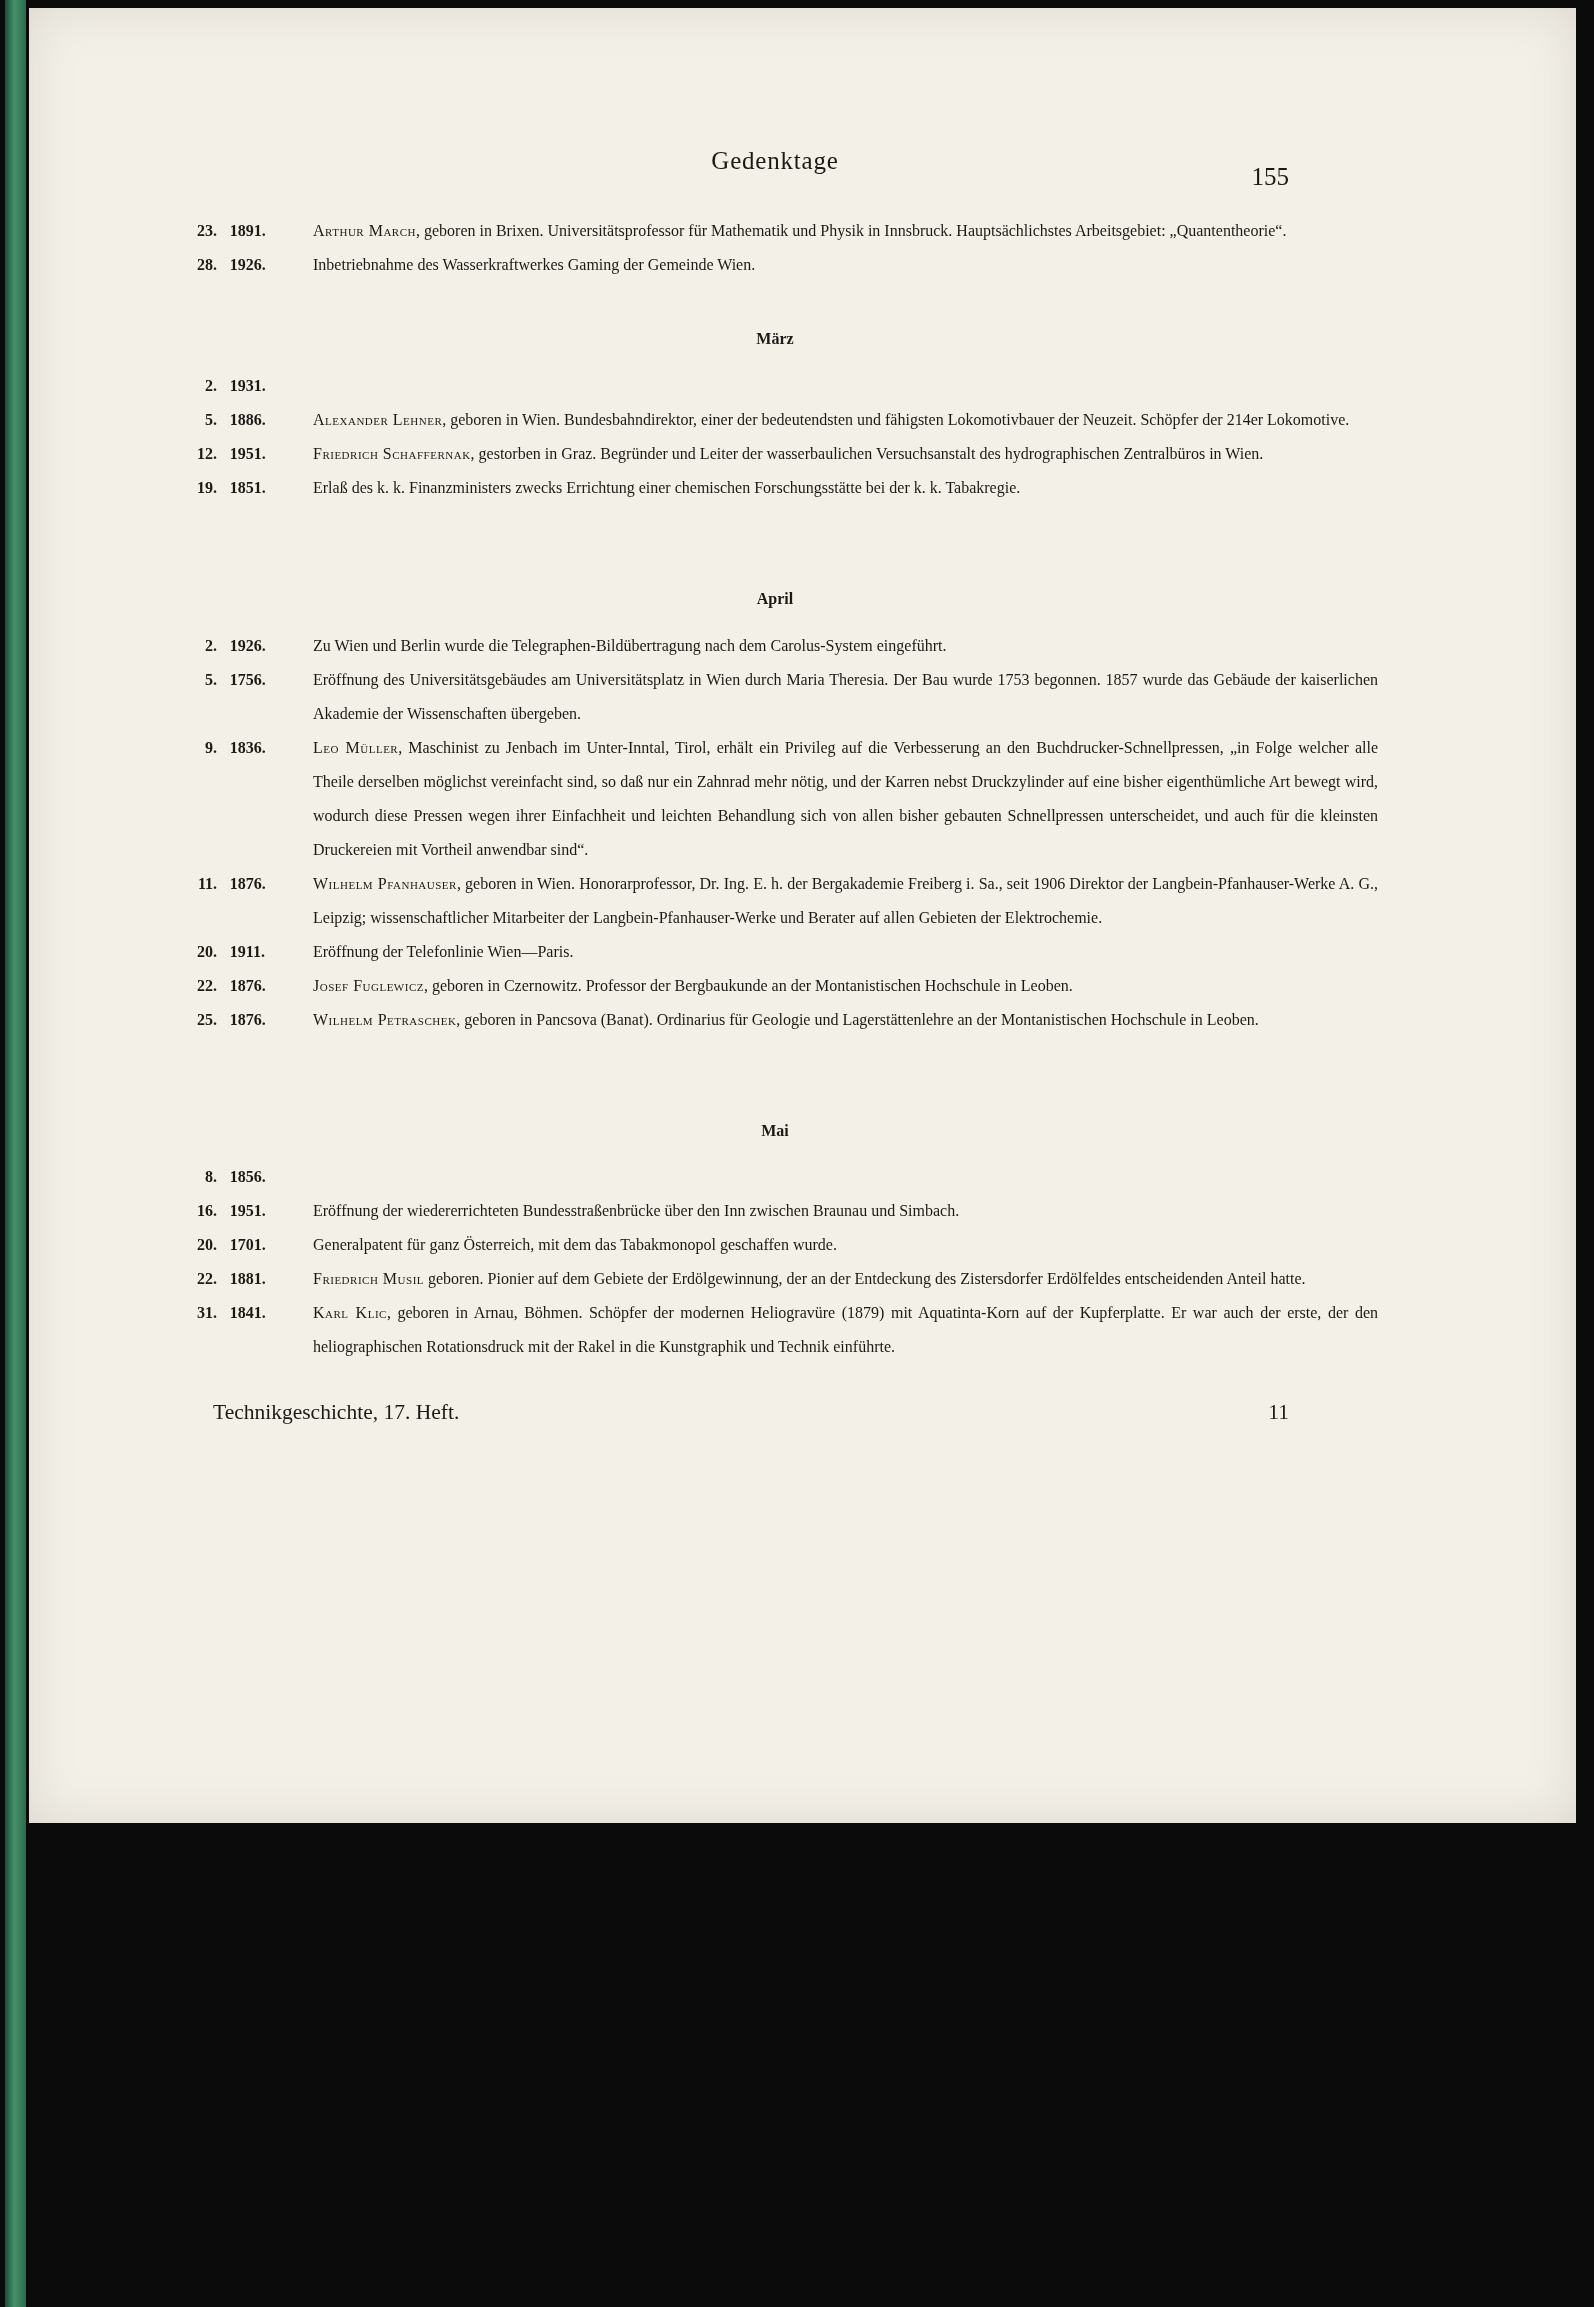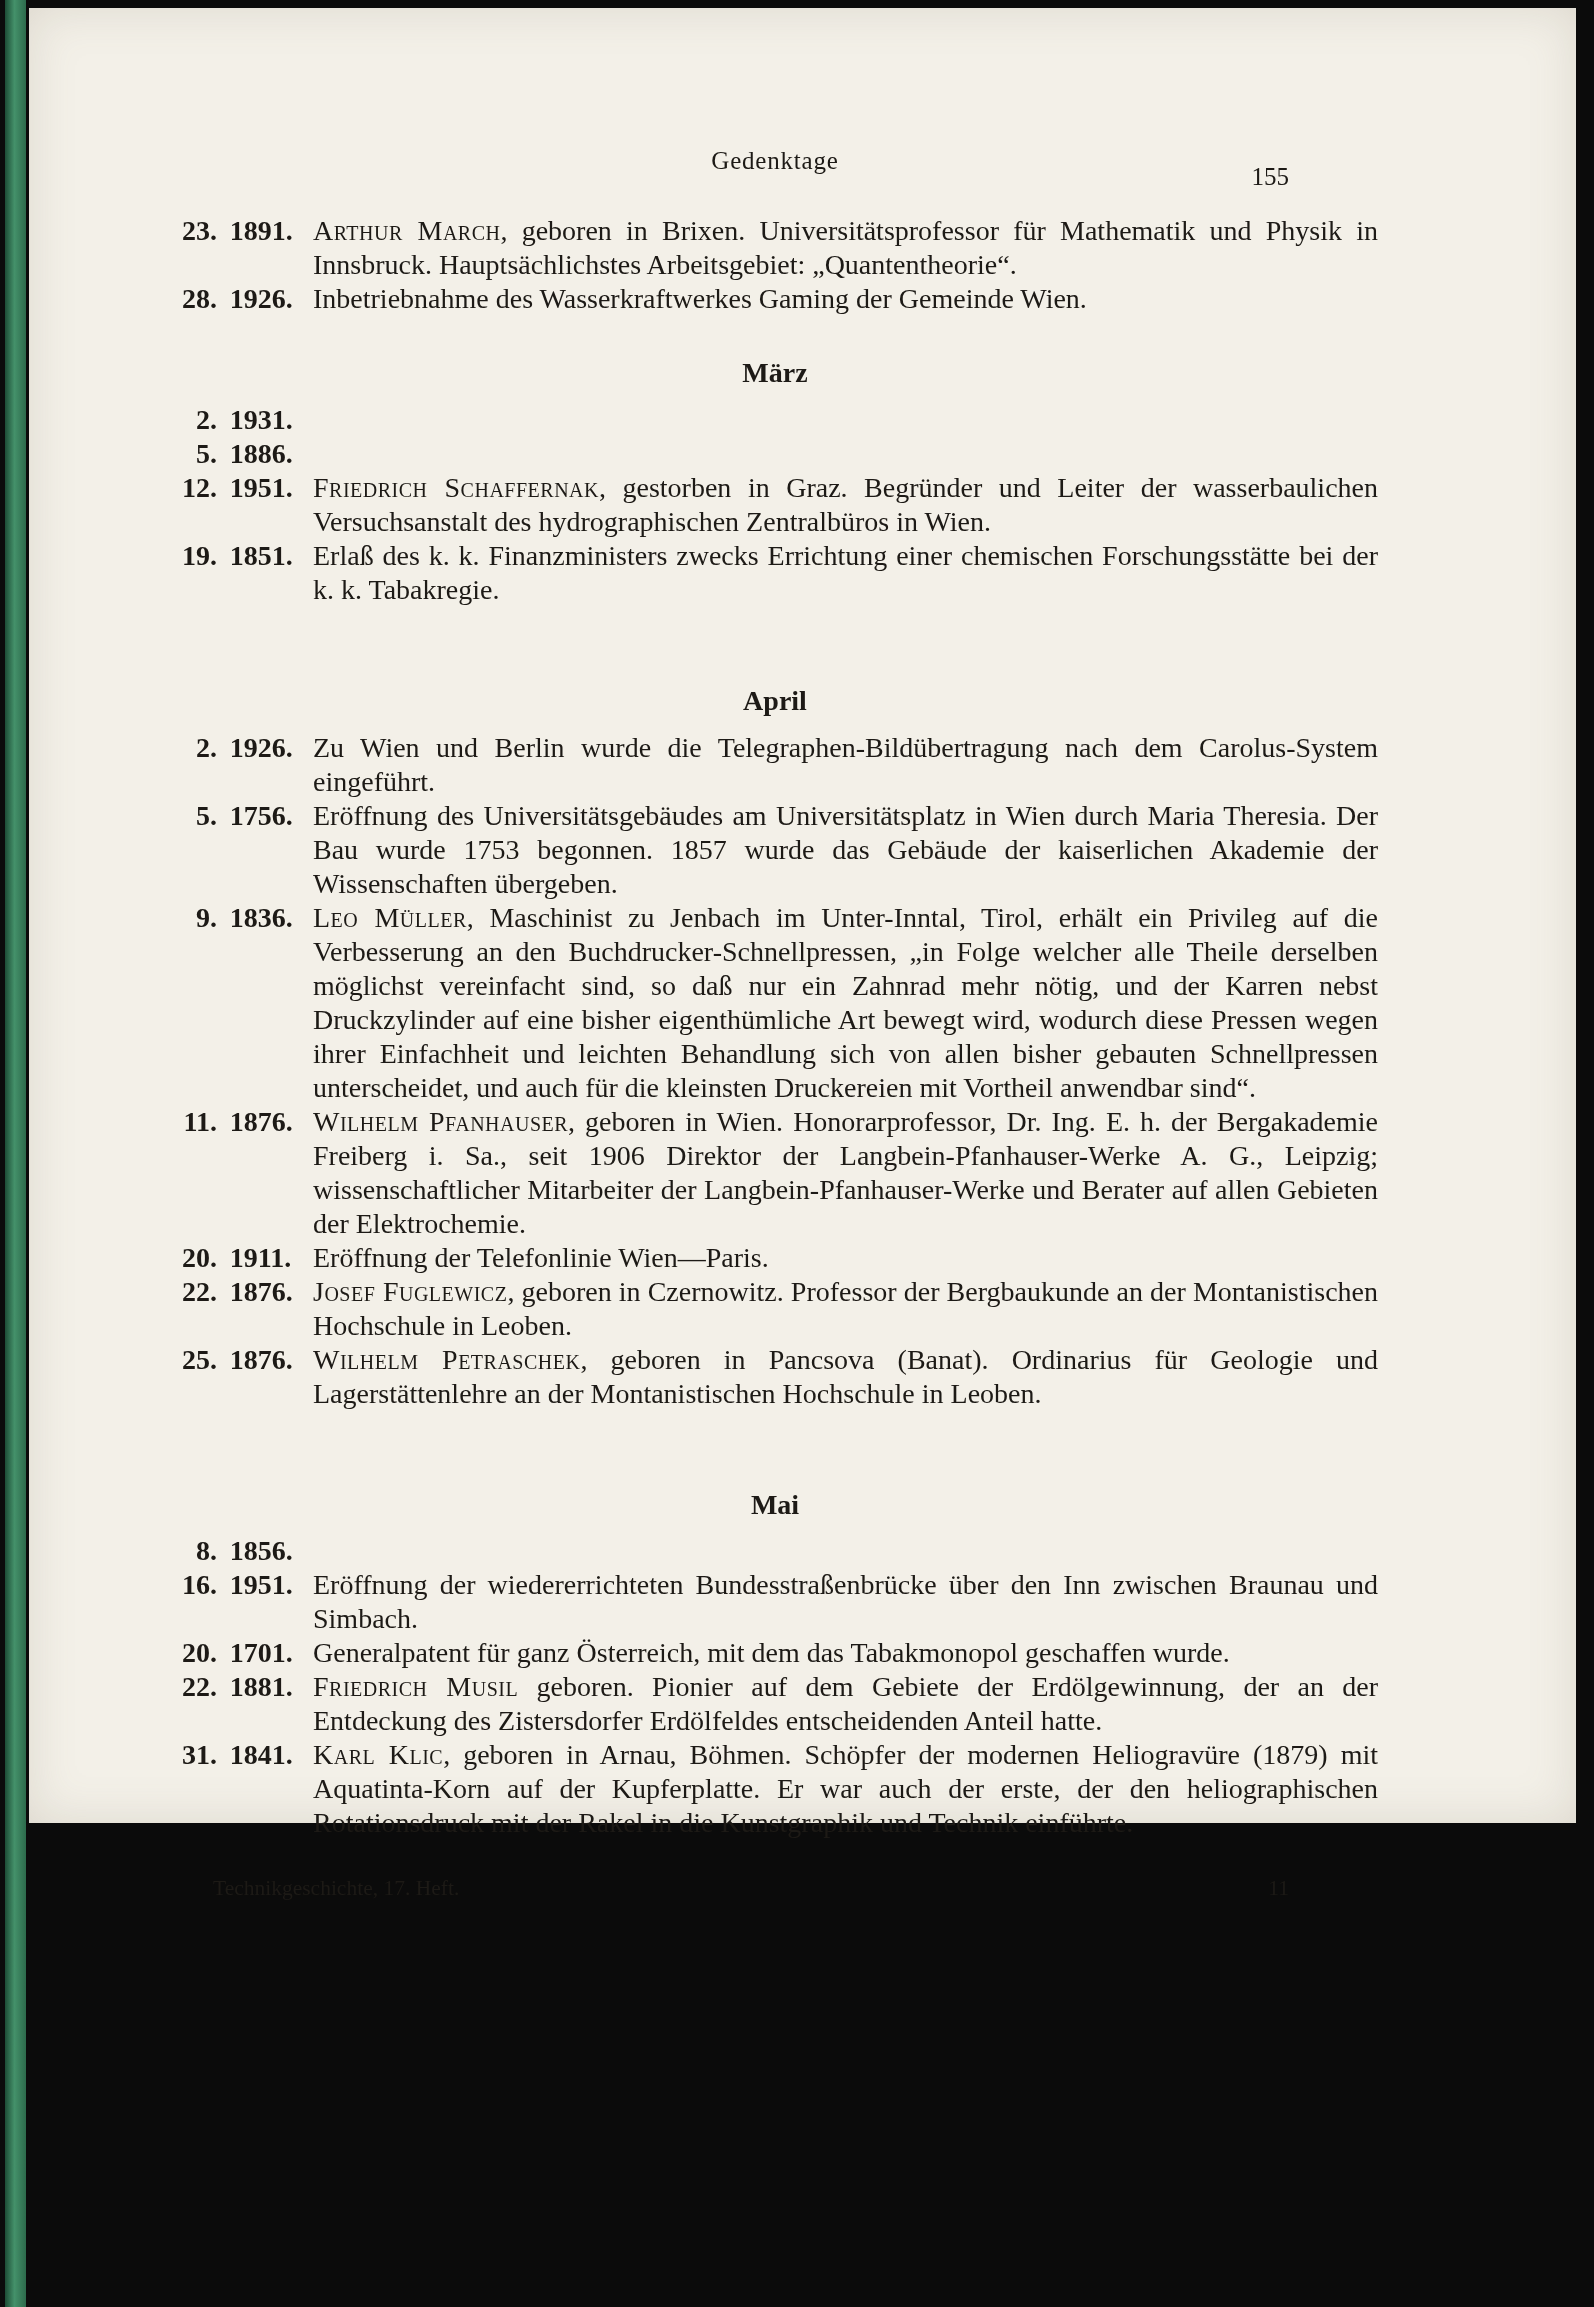--- a/index.html
+++ b/index.html
@@ -23,21 +23,21 @@
     width: 1547px; height: 1815px;
     background: #f3f0e8;
     box-sizing: border-box;
     padding: 137px 198px 0 143px;
     box-shadow: inset 0 0 48px rgba(120,110,90,0.18);
   }
   .header { position: relative; margin-bottom: 37px; font-size: 25px; line-height: 32px; }
   .title { text-align: center; letter-spacing: 0.8px; }
   .pagenum { position: absolute; right: 89px; top: 16px; }
 
-  .content { font-size: 28px; line-height: 34px; }
+  .content { font-size: 16px; line-height: 34px; }
 
   .section-heading {
     font-weight: bold;
     text-align: center;
     margin: 40px 0 12.8px 0;
   }
   #sections .section:nth-child(1) { margin-top: 0; }
   #sections .section:nth-child(3) .section-heading,
   #sections .section:nth-child(4) .section-heading { margin-top: 77px; }
 
@@ -93,20 +93,21 @@
     <div class="section-heading">März</div>
 
   <div class="entry">
     <span class="day">2.</span>
     <span class="year">1931.</span>
   </div>
 
   <div class="entry">
     <span class="day">5.</span>
     <span class="year">1886.</span>
+    <span class="text"><span class="name">Alexander Lehner</span>, geboren in Wien. Bundesbahndirektor, einer der bedeutendsten und fähigsten Lokomotivbauer der Neuzeit. Schöpfer der 214er Lokomotive.</span>
   </div>
 
   <div class="entry">
     <span class="day">12.</span>
     <span class="year">1951.</span>
     <span class="text"><span class="name">Friedrich Schaffernak</span>, gestorben in Graz. Begründer und Leiter der wasserbaulichen Versuchsanstalt des hydrographischen Zentralbüros in Wien.</span>
   </div>
 
   <div class="entry">
     <span class="day">19.</span>

